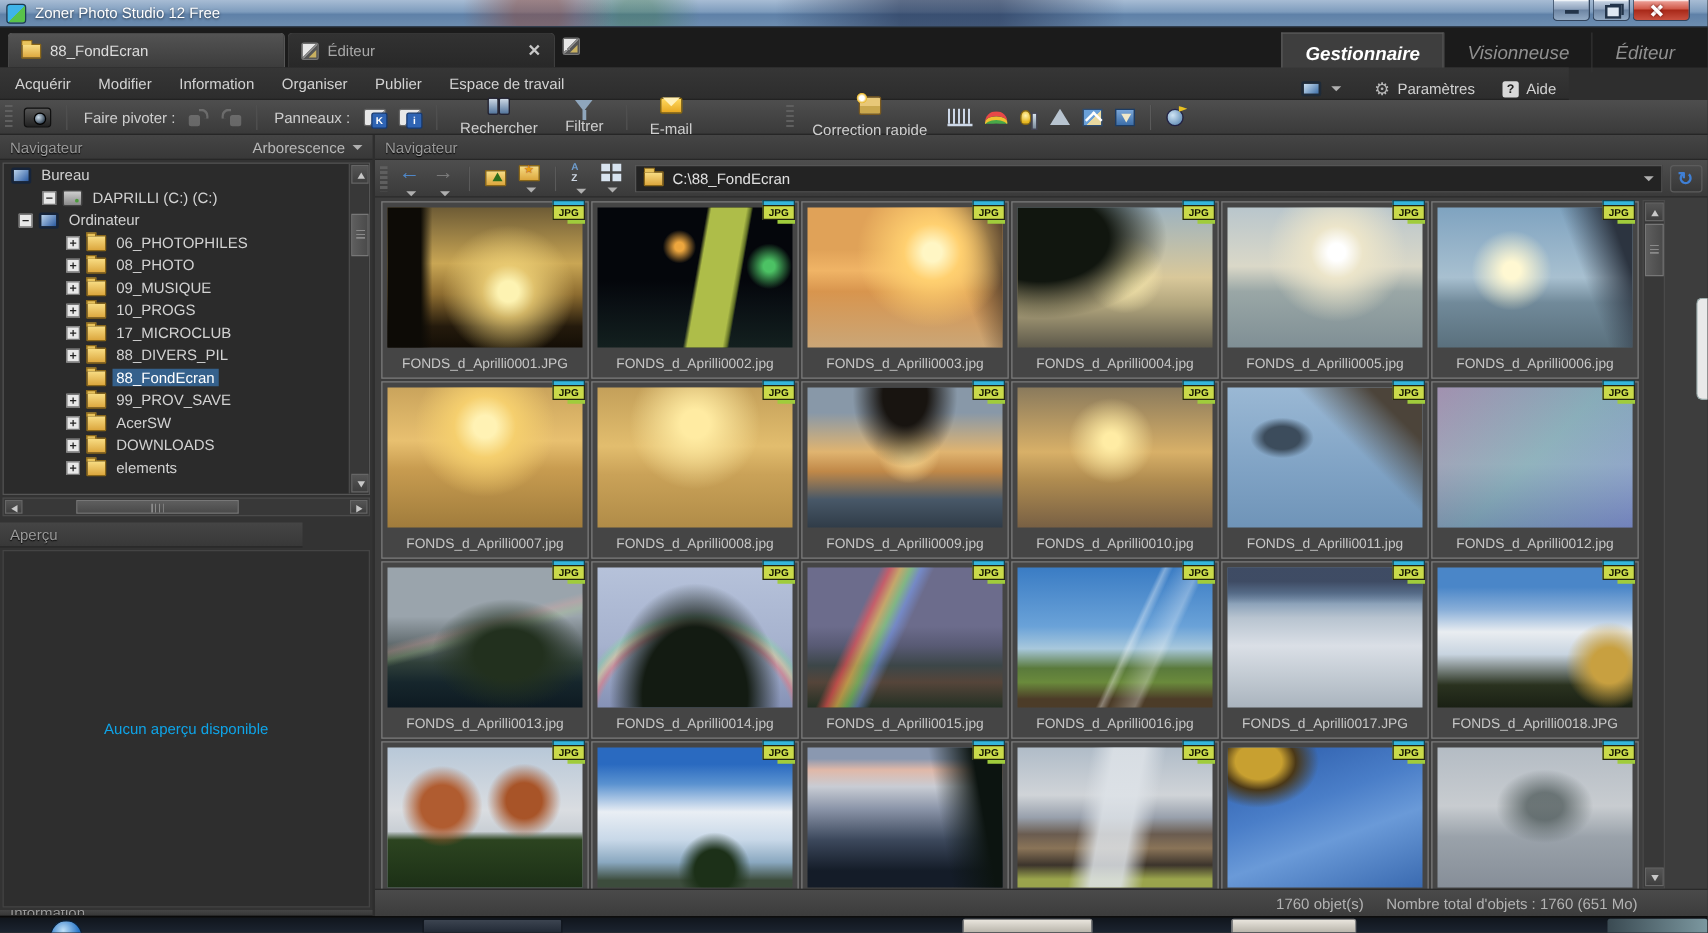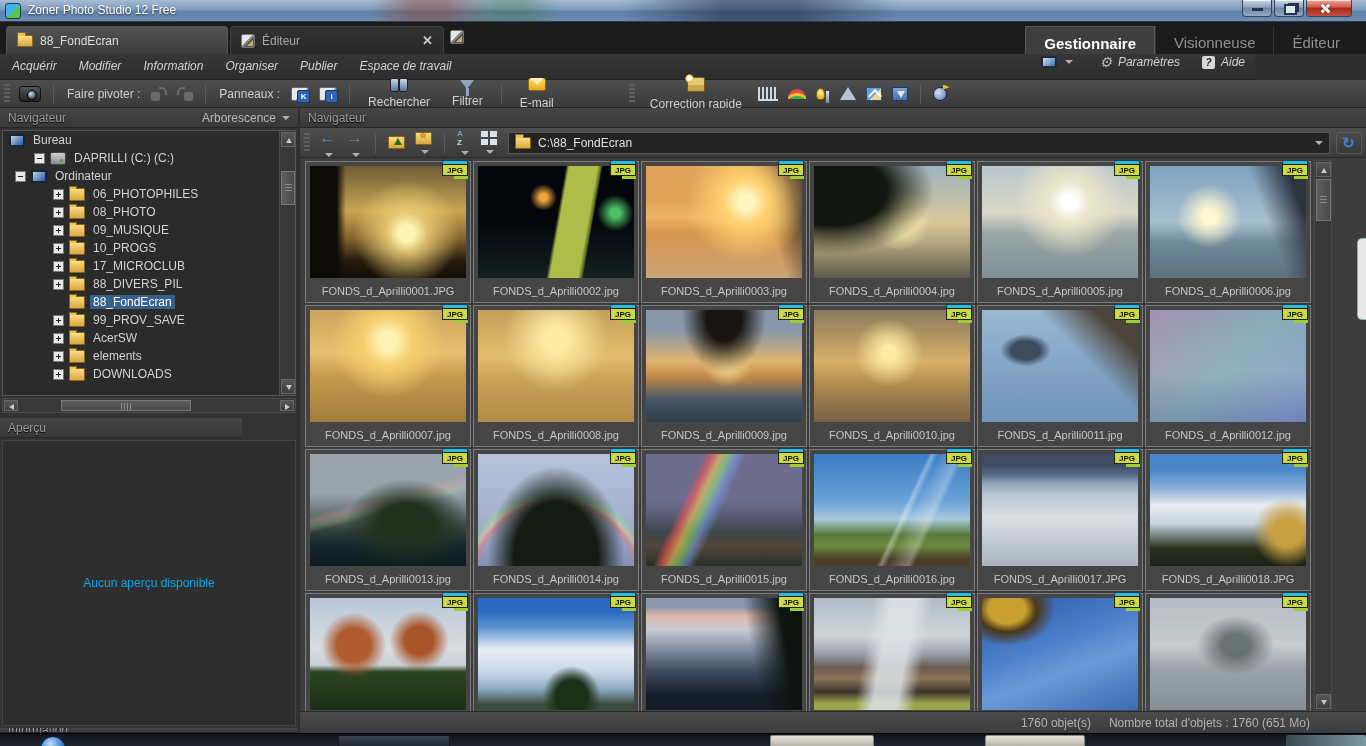--- a/index.html
+++ b/index.html
@@ -46,27 +46,27 @@
     background:linear-gradient(180deg,#f8dd84,#dca73e); border:1px solid #8a6718; border-radius:1px; }
   .folder-ico::before { content:""; position:absolute; left:-1px; top:-4px; width:7px; height:3px;
     background:#e8c35c; border:1px solid #8a6718; border-bottom:none; border-radius:1px 1px 0 0; }
   .pen-ico { display:inline-block; width:14px; height:14px; background:linear-gradient(135deg,#e8e8e8 0 45%,#8a8a8a 45% 55%,#555 55%);
     border:1px solid #777; border-radius:2px; position:relative; }
   .pen-ico::after { content:""; position:absolute; right:1px; bottom:1px; width:0; height:0;
     border-left:6px solid transparent; border-bottom:6px solid #c8b060; }
   .close-x { margin-left:auto; color:#c8c8c8; font-size:13px; font-weight:bold; cursor:default; }
   #tab-new { position:absolute; left:450px; top:8px; }
   .mode-group { position:absolute; right:8px; top:4px; height:28px; display:flex; align-items:stretch; }
-  .mode { display:flex; align-items:center; padding:16px 18px; font-size:15px; color:#909090; border-left:1px solid #333; }
+  .mode { display:flex; align-items:center; padding:16px 18px; font-size:15px; color:#909090; border-left:1px solid #333;font-style:italic; }
   .mode.active { background:#3e3e3e; color:#fff; font-weight:bold; border:1px solid #5a5a5a; border-bottom:none; }
 
   
   #menubar { position:absolute; left:0; top:54px; width:1255px; height:26px;
-    background:linear-gradient(180deg,#363636,#2d2d2d); display:flex; align-items:flex-start;
-    border-bottom:1px solid #222;font-style:italic; }
+    background:linear-gradient(180deg,#363636,#2d2d2d); display:flex; align-items:flex-end;
+    border-bottom:1px solid #222; }
   .menu-item { font-size:12px; color:#d2d2d2; padding:5px 10px; margin-left:2px; }
   #menubar-right { margin-left:auto; display:flex; align-items:center; gap:6px; padding-right:10px; }
   .mon-ico { display:inline-block; width:16px; height:12px; background:linear-gradient(135deg,#cfe2f2,#3c6ea8);
     border:2px solid #1e2a38; border-radius:2px; }
   .gear-ico { color:#b8b8b8; font-size:14px; }
   .help-ico { display:inline-block; width:13px; height:13px; background:#d8d8d8; color:#222;
     font-size:10px; font-weight:bold; text-align:center; line-height:13px; border-radius:2px; }
   .mini-label { font-size:12px; color:#d2d2d2; }
   .ddarrow { display:inline-block; width:0; height:0; border-left:4px solid transparent;
     border-right:4px solid transparent; border-top:4px solid #b0b0b0; margin-left:2px; }
@@ -450,26 +450,26 @@
           <span class="lbl">99_PROV_SAVE</span>
         </div>
         <div class="trow" style="padding-left: 50px;">
           <span class="expander plus"></span>
           <span class="ticon folder"></span>
           <span class="lbl">AcerSW</span>
         </div>
         <div class="trow" style="padding-left: 50px;">
           <span class="expander plus"></span>
           <span class="ticon folder"></span>
+          <span class="lbl">DOWNLOADS</span>
+        </div>
+        <div class="trow" style="padding-left: 50px;">
+          <span class="expander plus"></span>
+          <span class="ticon folder"></span>
           <span class="lbl">elements</span>
-        </div>
-        <div class="trow" style="padding-left: 50px;">
-          <span class="expander plus"></span>
-          <span class="ticon folder"></span>
-          <span class="lbl">DOWNLOADS</span>
         </div>
       </div>
     <div class="vscroll">
       <div class="sarrow up" style="top:1px;"></div>
       <div class="sthumb" style="top:40px; height:34px;"></div>
       <div class="sarrow down" style="bottom:1px;"></div>
     </div>
   </div>
   <div id="tree-hscroll">
     <div class="harrow left"></div>

